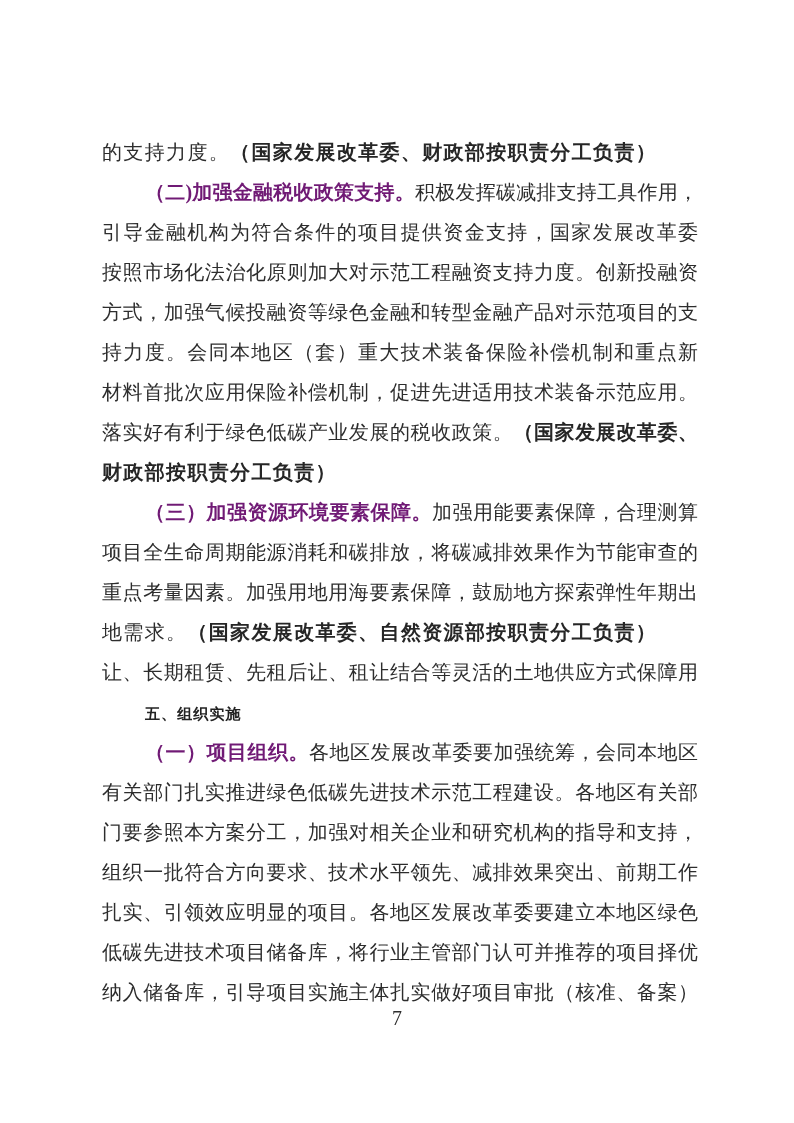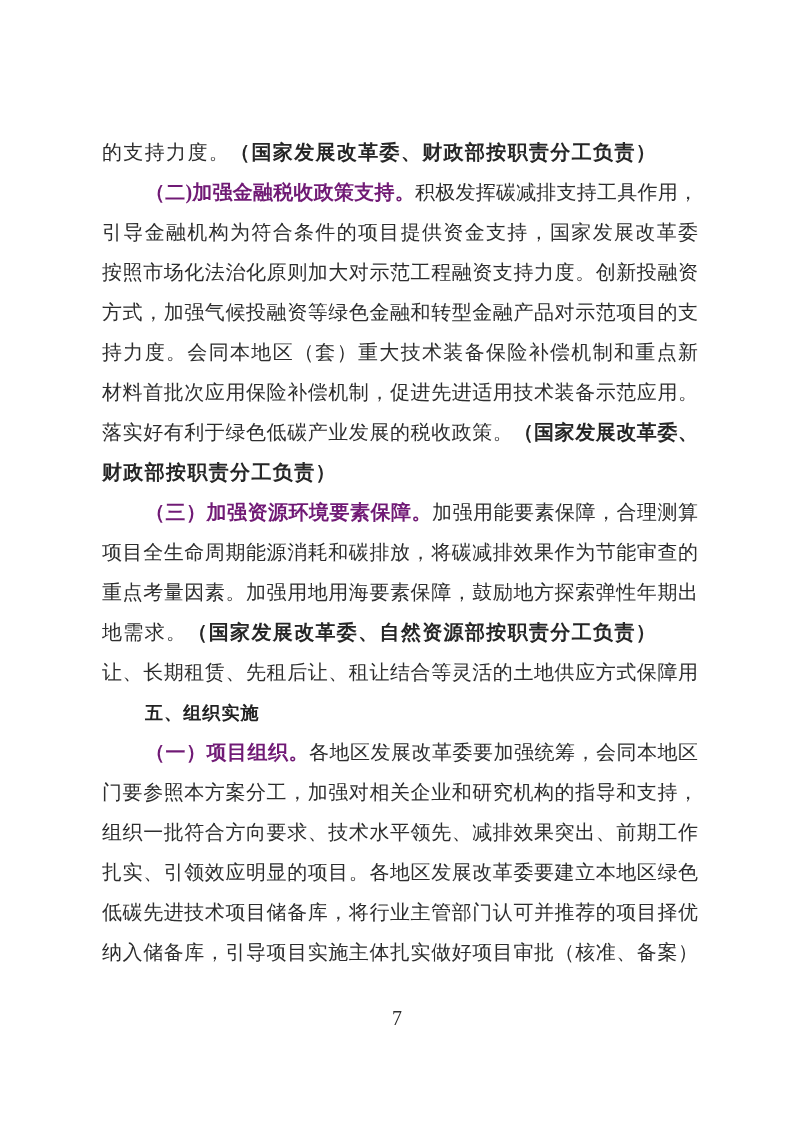--- a/index.html
+++ b/index.html
@@ -44,21 +44,21 @@
     text-align: left;
     letter-spacing: 1.35px;
   }
   .ind { text-indent: 43px; }
   .seg { }
   .lead { font-weight: bold; color: #701a75; }
   .attr { font-weight: bold; color: #262626; }
   .head {
     font-family: "Liberation Sans", "DejaVu Sans", sans-serif;
     font-weight: bold;
-    font-size: 18px;
+    font-size: 15px;
     color: #222222;
     letter-spacing: 1.1px;
   }
   .page-number {
     position: absolute;
     left: 0;
     top: 998px;
     width: 794px;
     height: 40px;
     line-height: 40px;
@@ -99,20 +99,21 @@
     <div class="line just"><span class="seg">重点考量因素。加强用地用海要素保障，鼓励地方探索弹性年期出</span></div>
 
     <div class="line nat"><span class="seg">地需求。</span><span class="seg attr">（国家发展改革委、自然资源部按职责分工负责）</span></div>
 
     <div class="line just"><span class="seg">让、长期租赁、先租后让、租让结合等灵活的土地供应方式保障用</span></div>
 
     <div class="line nat ind"><span class="seg head">五、组织实施</span></div>
 
     <div class="line just ind"><span class="seg lead">（一）项目组织。</span><span class="seg">各地区发展改革委要加强统筹，会同本地区</span></div>
 
+    <div class="line just"><span class="seg">有关部门扎实推进绿色低碳先进技术示范工程建设。各地区有关部</span></div>
 
     <div class="line just"><span class="seg">门要参照本方案分工，加强对相关企业和研究机构的指导和支持，</span></div>
 
     <div class="line just"><span class="seg">组织一批符合方向要求、技术水平领先、减排效果突出、前期工作</span></div>
 
     <div class="line just"><span class="seg">扎实、引领效应明显的项目。各地区发展改革委要建立本地区绿色</span></div>
 
     <div class="line just"><span class="seg">低碳先进技术项目储备库，将行业主管部门认可并推荐的项目择优</span></div>
 
     <div class="line just"><span class="seg">纳入储备库，引导项目实施主体扎实做好项目审批（核准、备案）</span></div>

